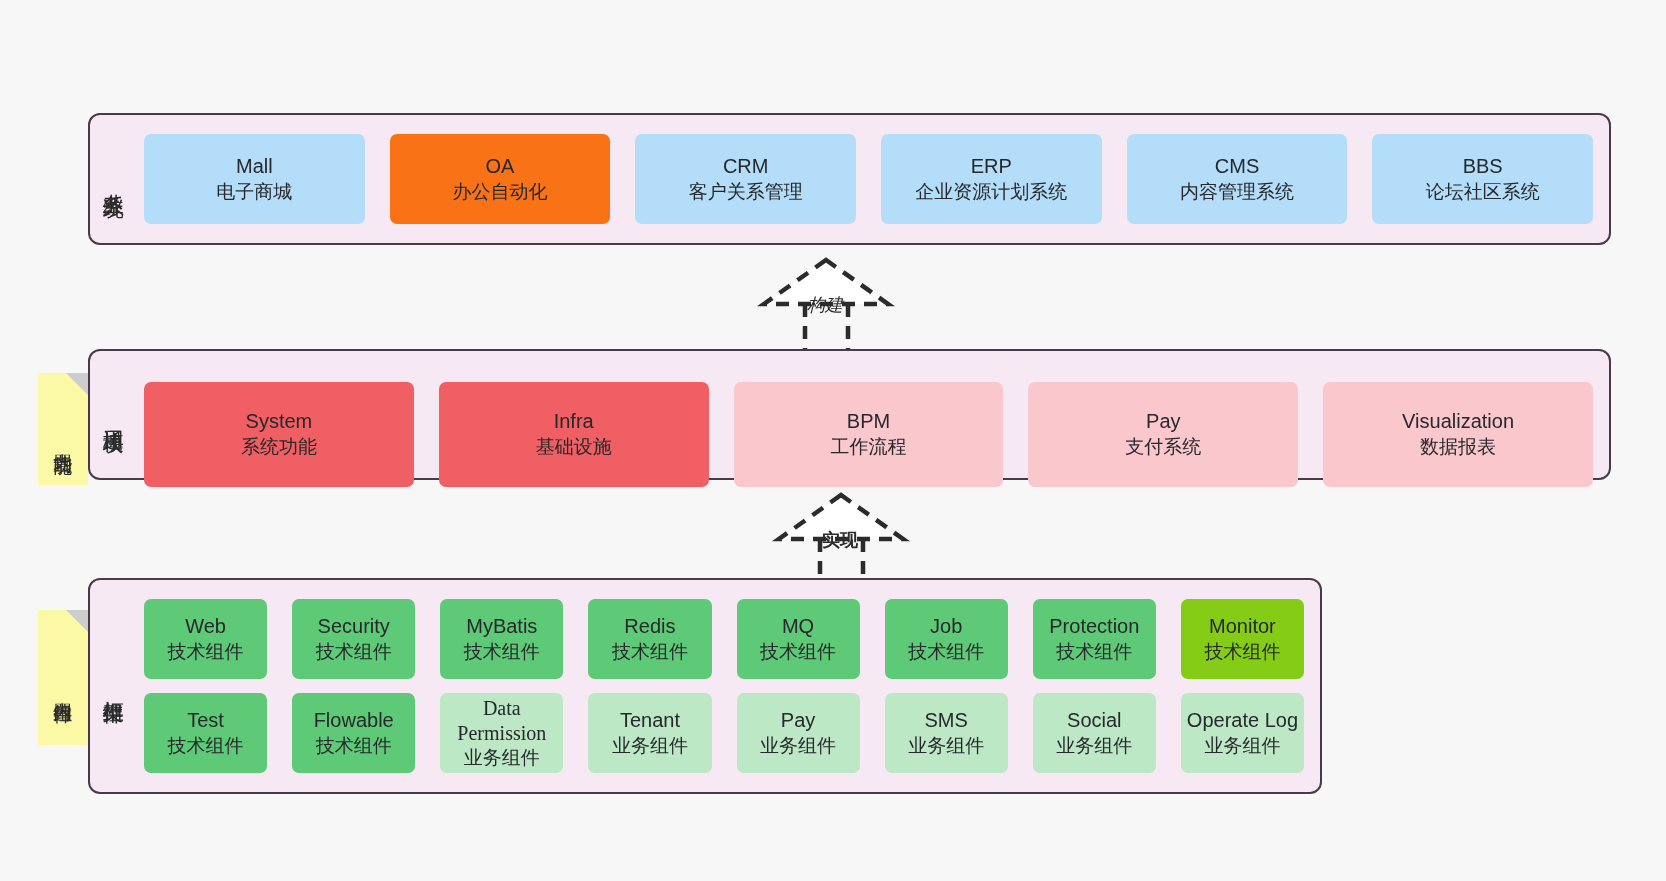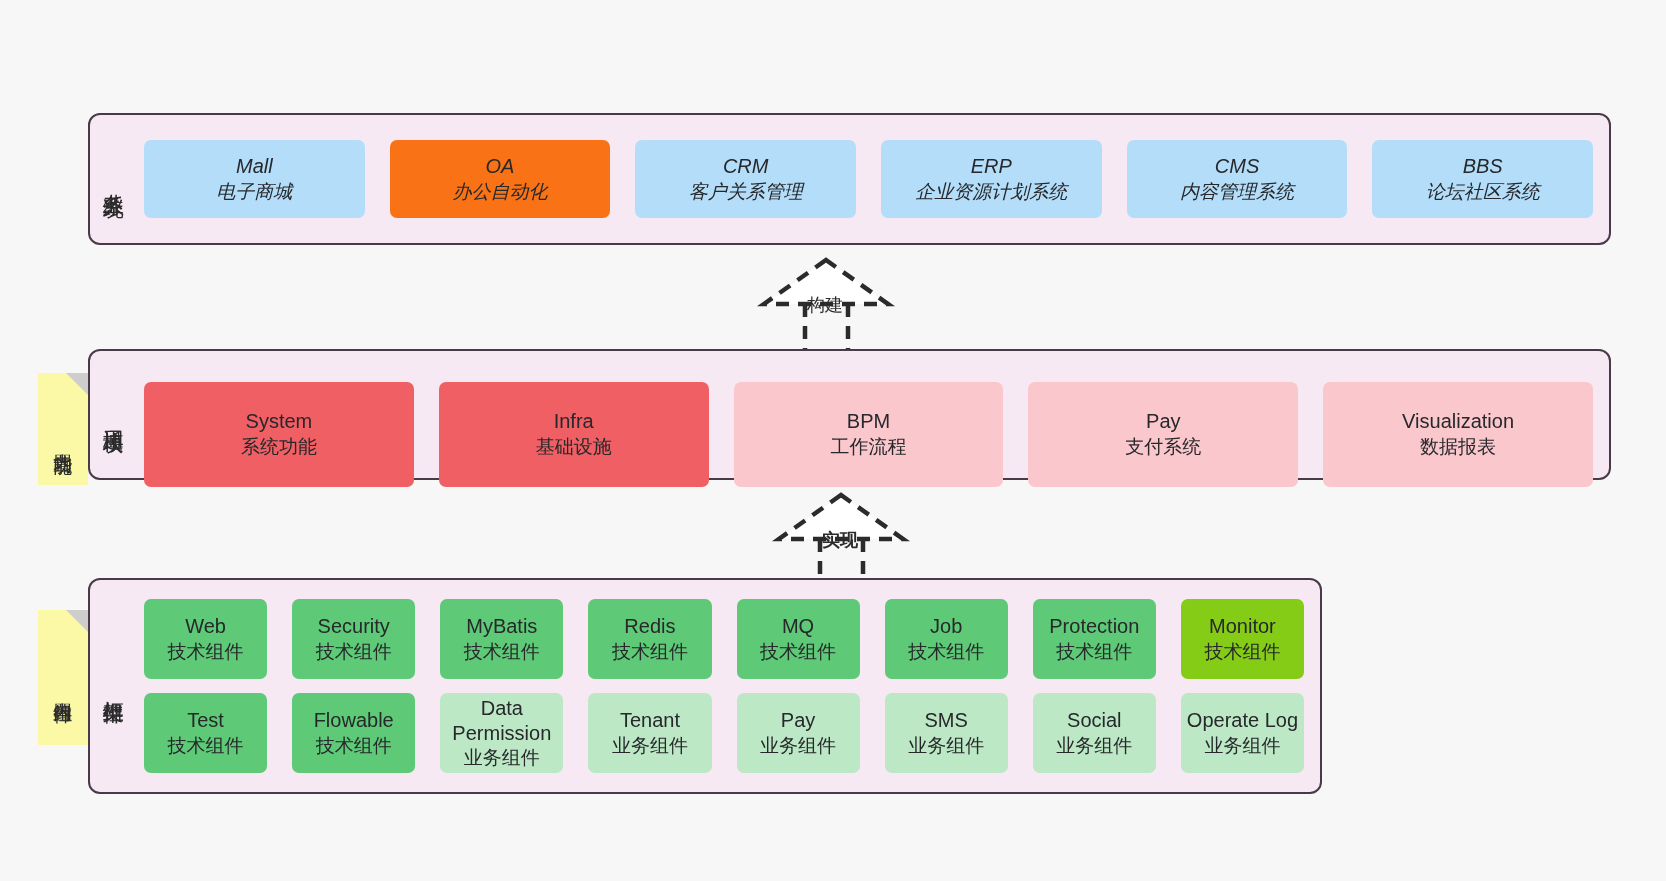--- a/index.html
+++ b/index.html
@@ -71,21 +71,21 @@
     justify-content: center;
     text-align: center;
     color: #26282b;
     line-height: 1.26;
     box-sizing: border-box;
     padding: 4px 3px;
   }
   .box .t-en { font-size: 20px; }
   .box .t-cn { font-size: 19px; }
 
-  .h-top   { height: 78px; font-style: italic; }
+  .h-top   { height: 90px; }
   .h-mid   { height: 105px; margin-top: 39px; }
   .h-bot   { height: 80px; }
 
   .c-blue       { background: #b3ddf8; }
   .c-red        { background: #ef5f63; }
   .c-pink       { background: #fac7cd; }
   .c-green      { background: #5ec977; }
   .c-lightgreen { background: #bde8c6; }
 
   
@@ -163,21 +163,21 @@
 
   <div class="connector" style="left:745px; top:252px; width:170px; height:105px;">
     <svg width="170" height="105" viewBox="0 0 170 105">
 
       <polygon points="81,8 19,52 143,52" fill="#ffffff" stroke="#2b2b2b" stroke-width="4.5" stroke-dasharray="13,9" stroke-linejoin="miter"></polygon>
 
       <line x1="60" y1="52" x2="60" y2="105" stroke="#2b2b2b" stroke-width="4.5" stroke-dasharray="13,9"></line>
       <line x1="103" y1="52" x2="103" y2="105" stroke="#2b2b2b" stroke-width="4.5" stroke-dasharray="13,9"></line>
       <line x1="60" y1="103" x2="103" y2="103" stroke="#2b2b2b" stroke-width="4.5" stroke-dasharray="13,9"></line>
     </svg>
-    <span class="conn-label" style="left:62px; top:41px;">构建</span>
+    <span class="conn-label" style="left:62px; top:41px;font-style:italic;">构建</span>
   </div>
 
   <div class="note" style="left:38px; top:373px; width:50px; height:112px;">
     <span class="fold"></span>
     <span>内置功能</span>
   </div>
 
   <div class="layer" id="layer-common" style="left:88px; top:349px; width:1523px; height:131px;">
     <div class="layer-title">通用模块</div>
     <div class="layer-body">
@@ -262,21 +262,21 @@
 
       <div class="row">
         <div class="box c-green h-bot" style="background: rgb(94, 201, 119);">
           <span class="t-en">Test</span>
           <span class="t-cn">技术组件</span>
         </div>
         <div class="box c-green h-bot" style="background: rgb(94, 201, 119);">
           <span class="t-en">Flowable</span>
           <span class="t-cn">技术组件</span>
         </div>
-        <div class="box c-lightgreen h-bot" style="background: rgb(189, 232, 198);">
+        <div class="box c-lightgreen h-bot" style="background: rgb(189, 232, 198); font-family: Liberation Serif, serif;">
           <span class="t-en">Data Permission</span>
           <span class="t-cn">业务组件</span>
         </div>
         <div class="box c-lightgreen h-bot" style="background: rgb(189, 232, 198);">
           <span class="t-en">Tenant</span>
           <span class="t-cn">业务组件</span>
         </div>
         <div class="box c-lightgreen h-bot" style="background: rgb(189, 232, 198);">
           <span class="t-en">Pay</span>
           <span class="t-cn">业务组件</span>

